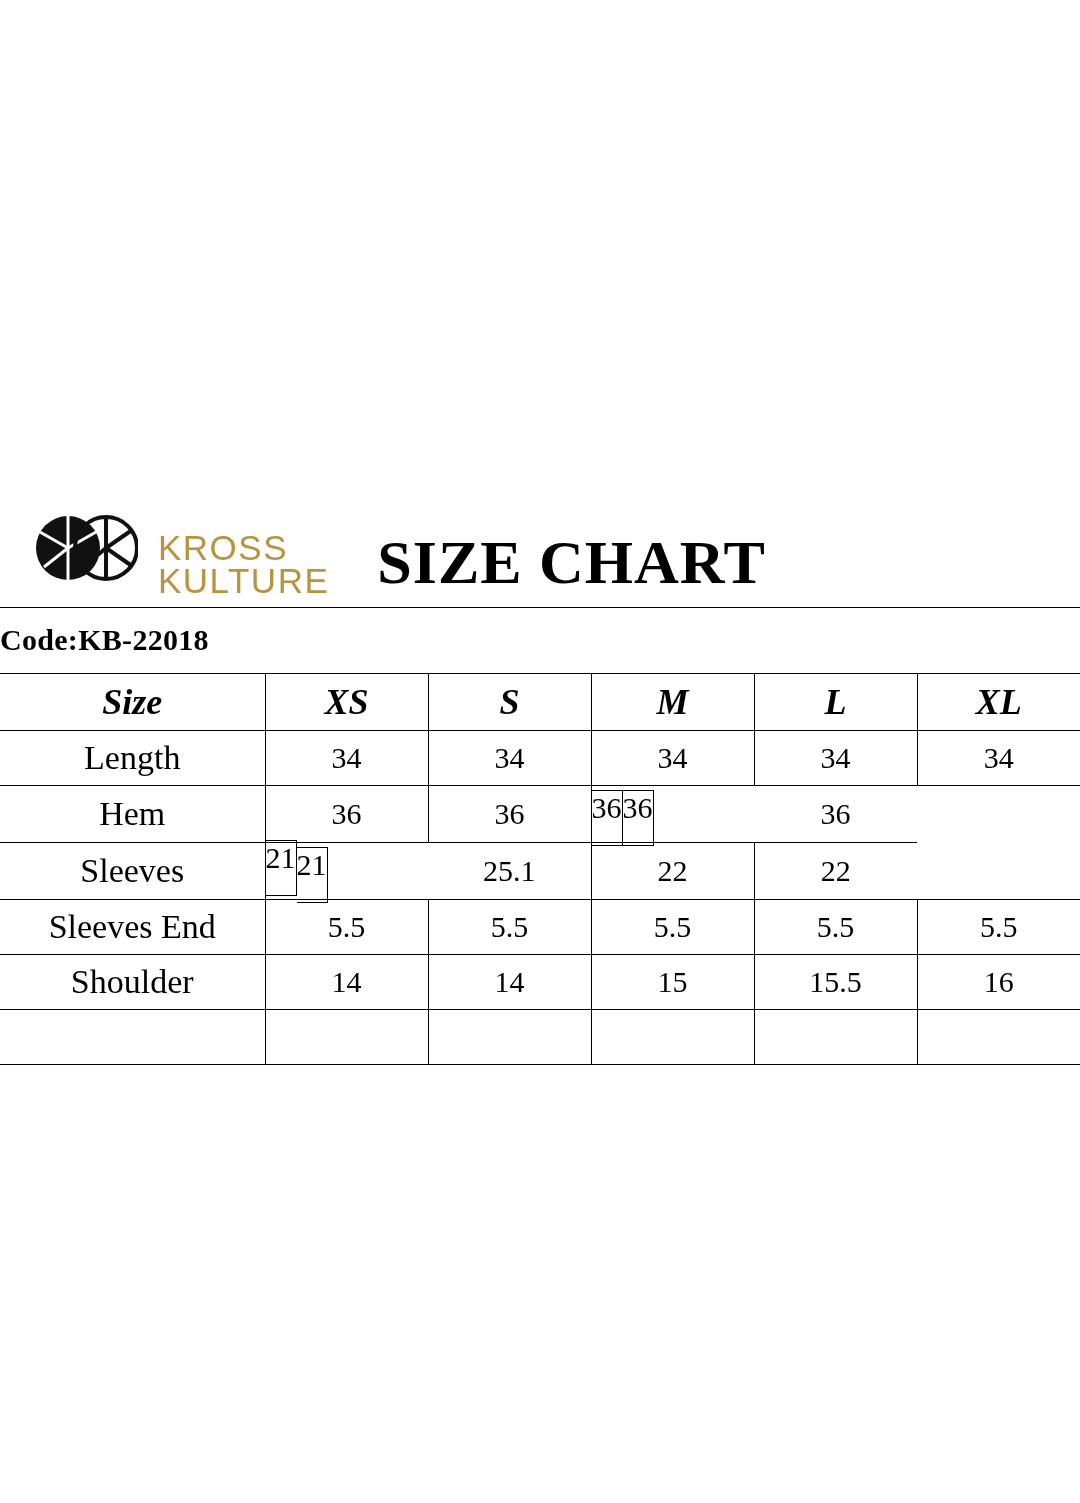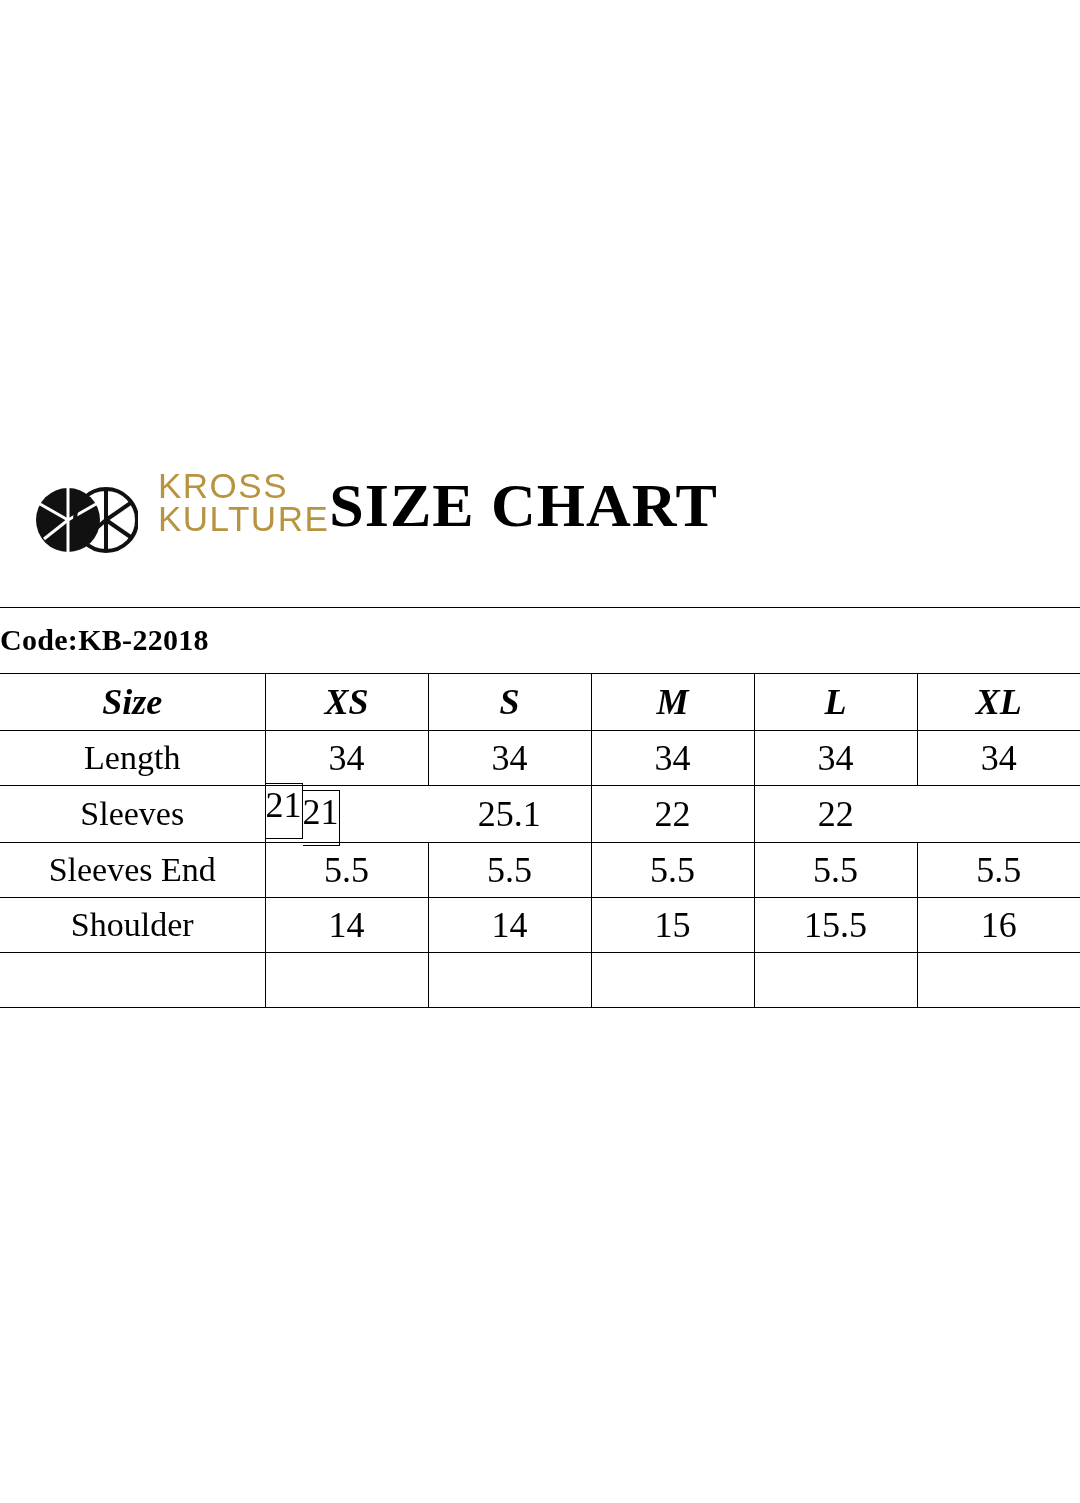--- a/index.html
+++ b/index.html
@@ -17,21 +17,21 @@
   }
 
   
   .header {
     position: absolute;
     left: 0;
     top: 470px;
     width: 1080px;
     height: 128px;
     display: flex;
-    align-items: flex-start;
+    align-items: flex-end;
   }
 
   .logo-wrap {
     width: 112px;
     height: 100px;
     margin-left: 30px;
     display: flex;
     align-items: center;
     justify-content: center;
     flex: none;
@@ -42,20 +42,21 @@
     line-height: 0.94;
     color: #b89340;
     font-family: "Liberation Sans", sans-serif;
     letter-spacing: 1.5px;
     font-size: 35px;
     flex: none;
   }
   .brand .b1, .brand .b2 { display: block; }
 
   .title {
+    margin-left: 48px;
     font-family: "Liberation Serif", serif;
     font-weight: bold;
     font-size: 62px;
     letter-spacing: 1px;
     color: #000000;
     white-space: nowrap;
   }
 
   
   .top-rule {
@@ -94,21 +95,21 @@
   table.size-chart col.c0 { width: 265px; }
   table.size-chart col.cx { width: 163px; }
 
   table.size-chart th,
   table.size-chart td {
     border: 1px solid #000000;
     border-left: none;
     border-right: none;
     text-align: center;
     vertical-align: middle;
-    font-size: 36px;
+    font-size: 30px;
     padding: 0;
   }
   
   table.size-chart th:not(:last-child),
   table.size-chart td:not(:last-child) {
     border-right: 1px solid #000000;
   }
 
   table.size-chart thead th {
     font-weight: bold;
@@ -187,20 +188,28 @@
     <tbody>
       <tr>
         <td class="label">Length</td>
         <td>34</td>
         <td>34</td>
         <td>34</td>
         <td>34</td>
         <td>34</td>
       </tr>
       <tr>
+        <td class="label">Hem</td>
+        <td>36</td>
+        <td>36</td>
+        <td class="nudge-down">36</td>
+        <td class="nudge-down">36</td>
+        <td>36</td>
+      </tr>
+      <tr>
         <td class="label">Sleeves</td>
         <td class="nudge-up">21</td>
         <td class="nudge-down">21</td>
         <td>25.1</td>
         <td>22</td>
         <td>22</td>
       </tr>
       <tr>
         <td class="label">Sleeves End</td>
         <td>5.5</td>

